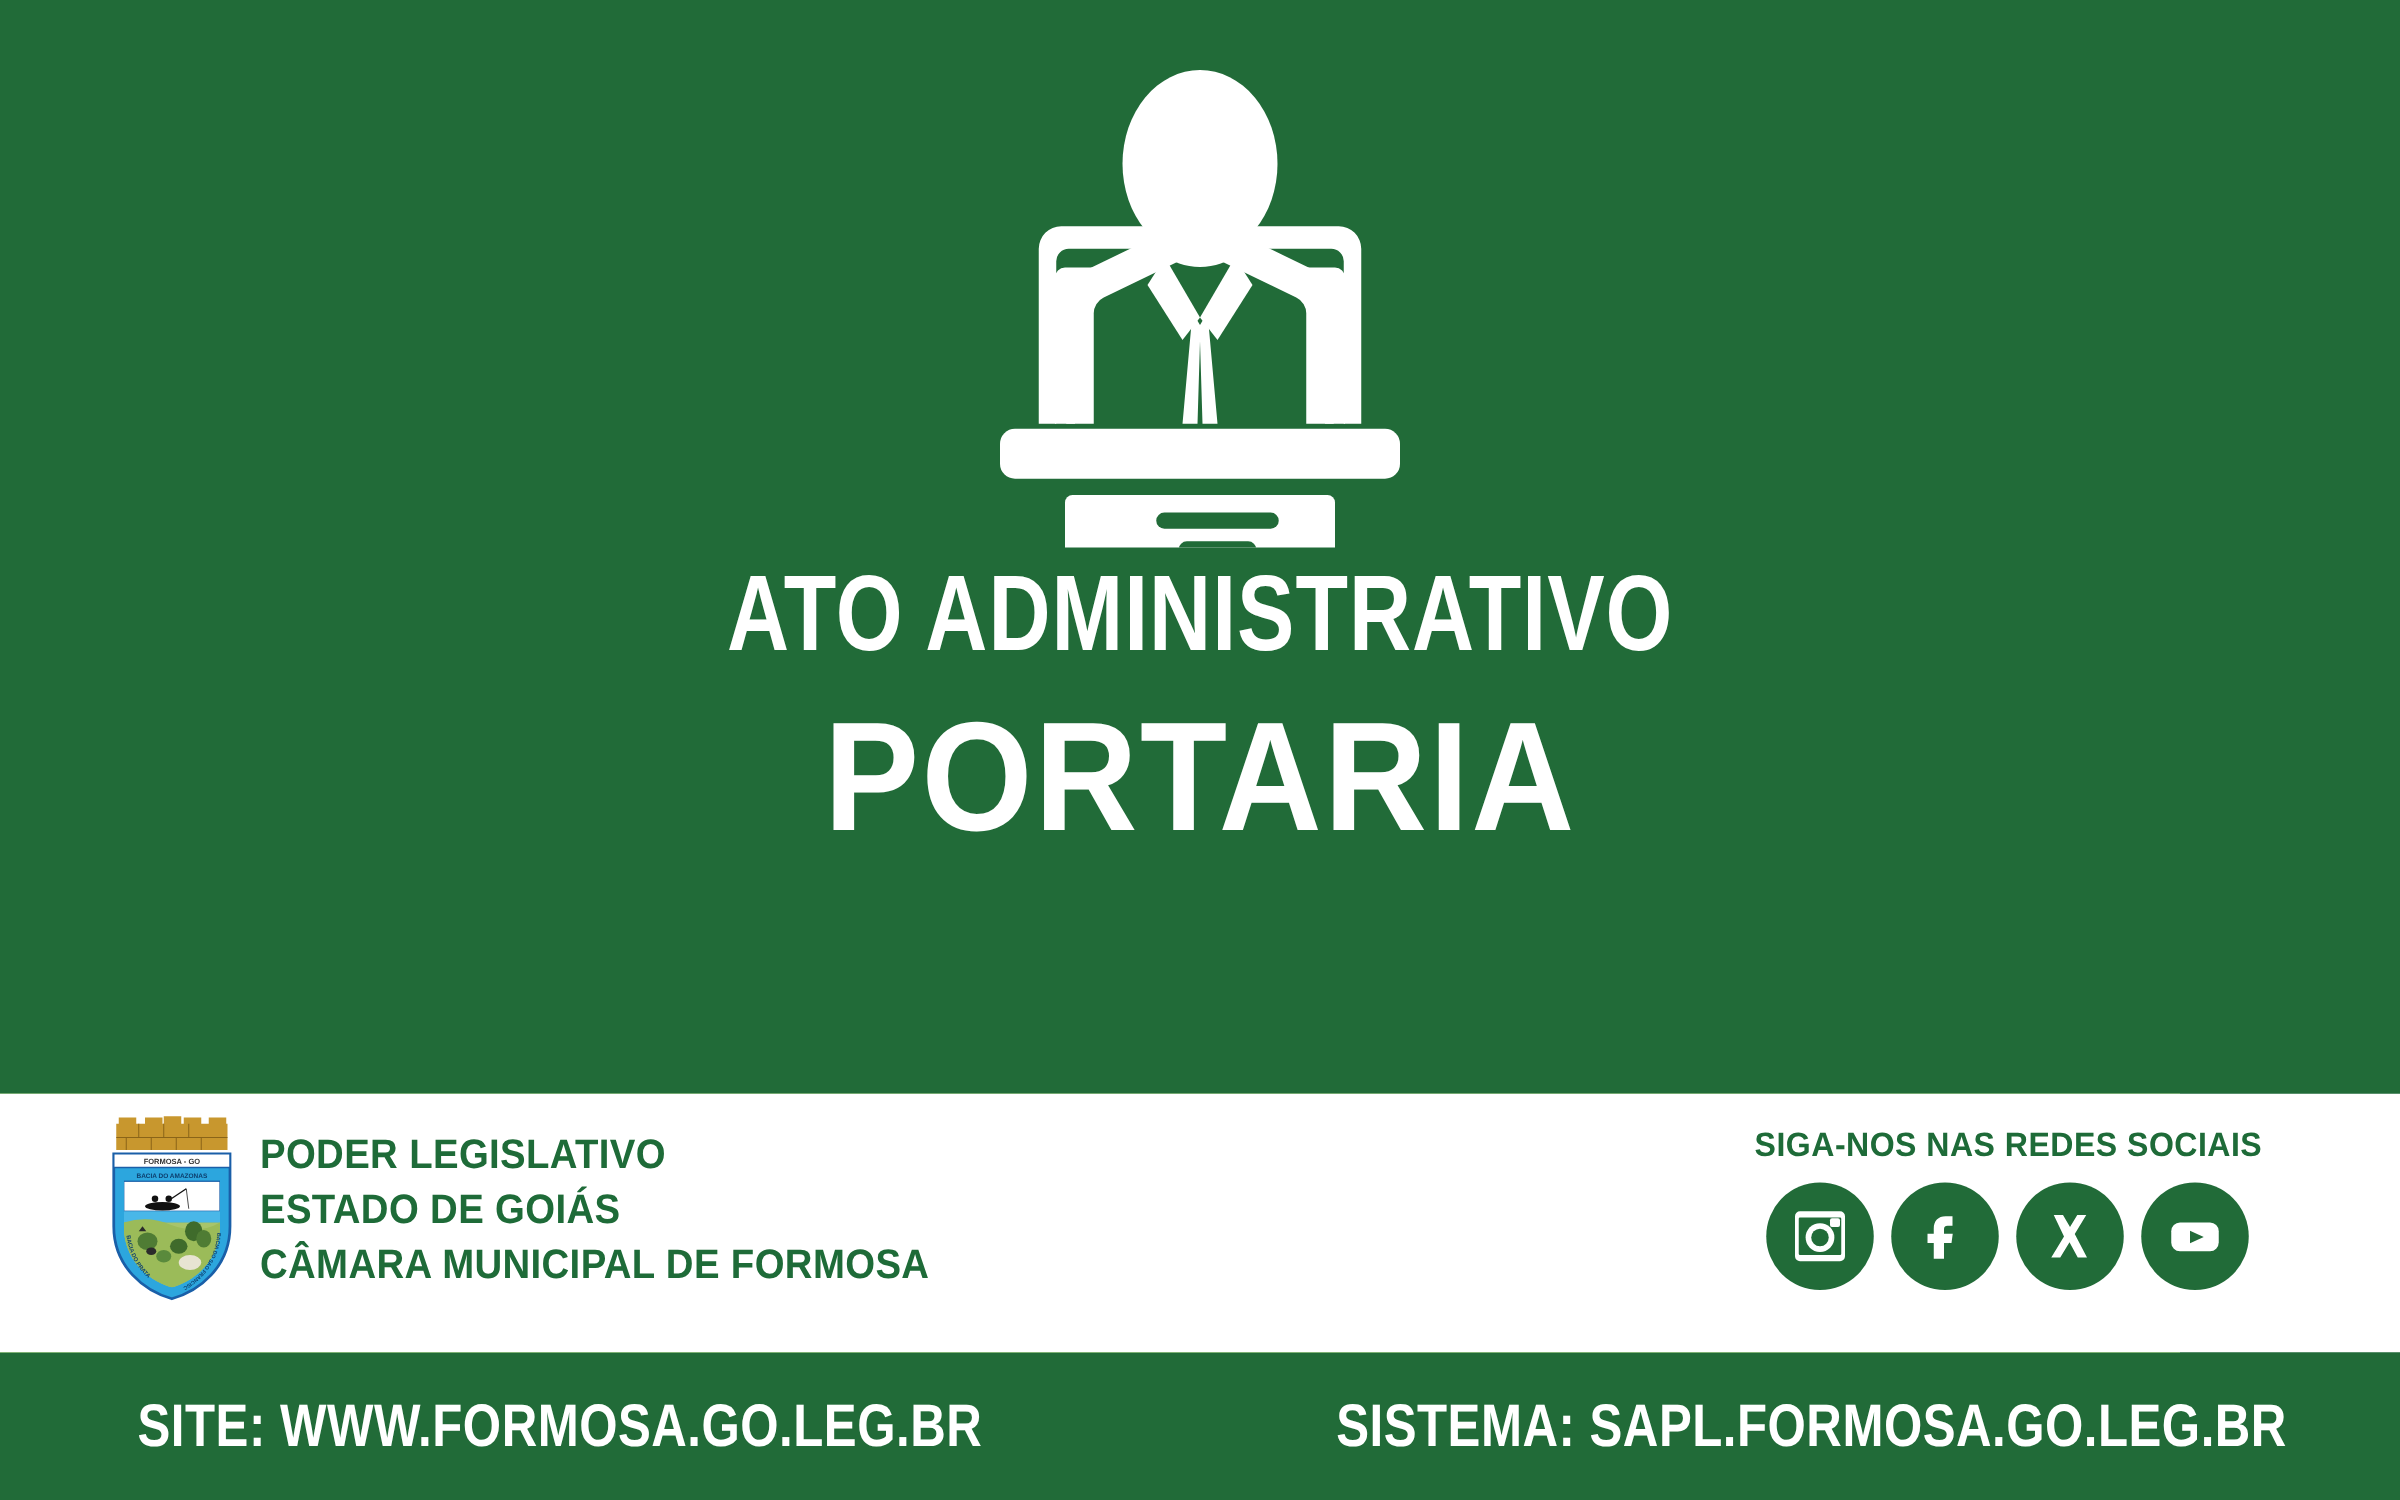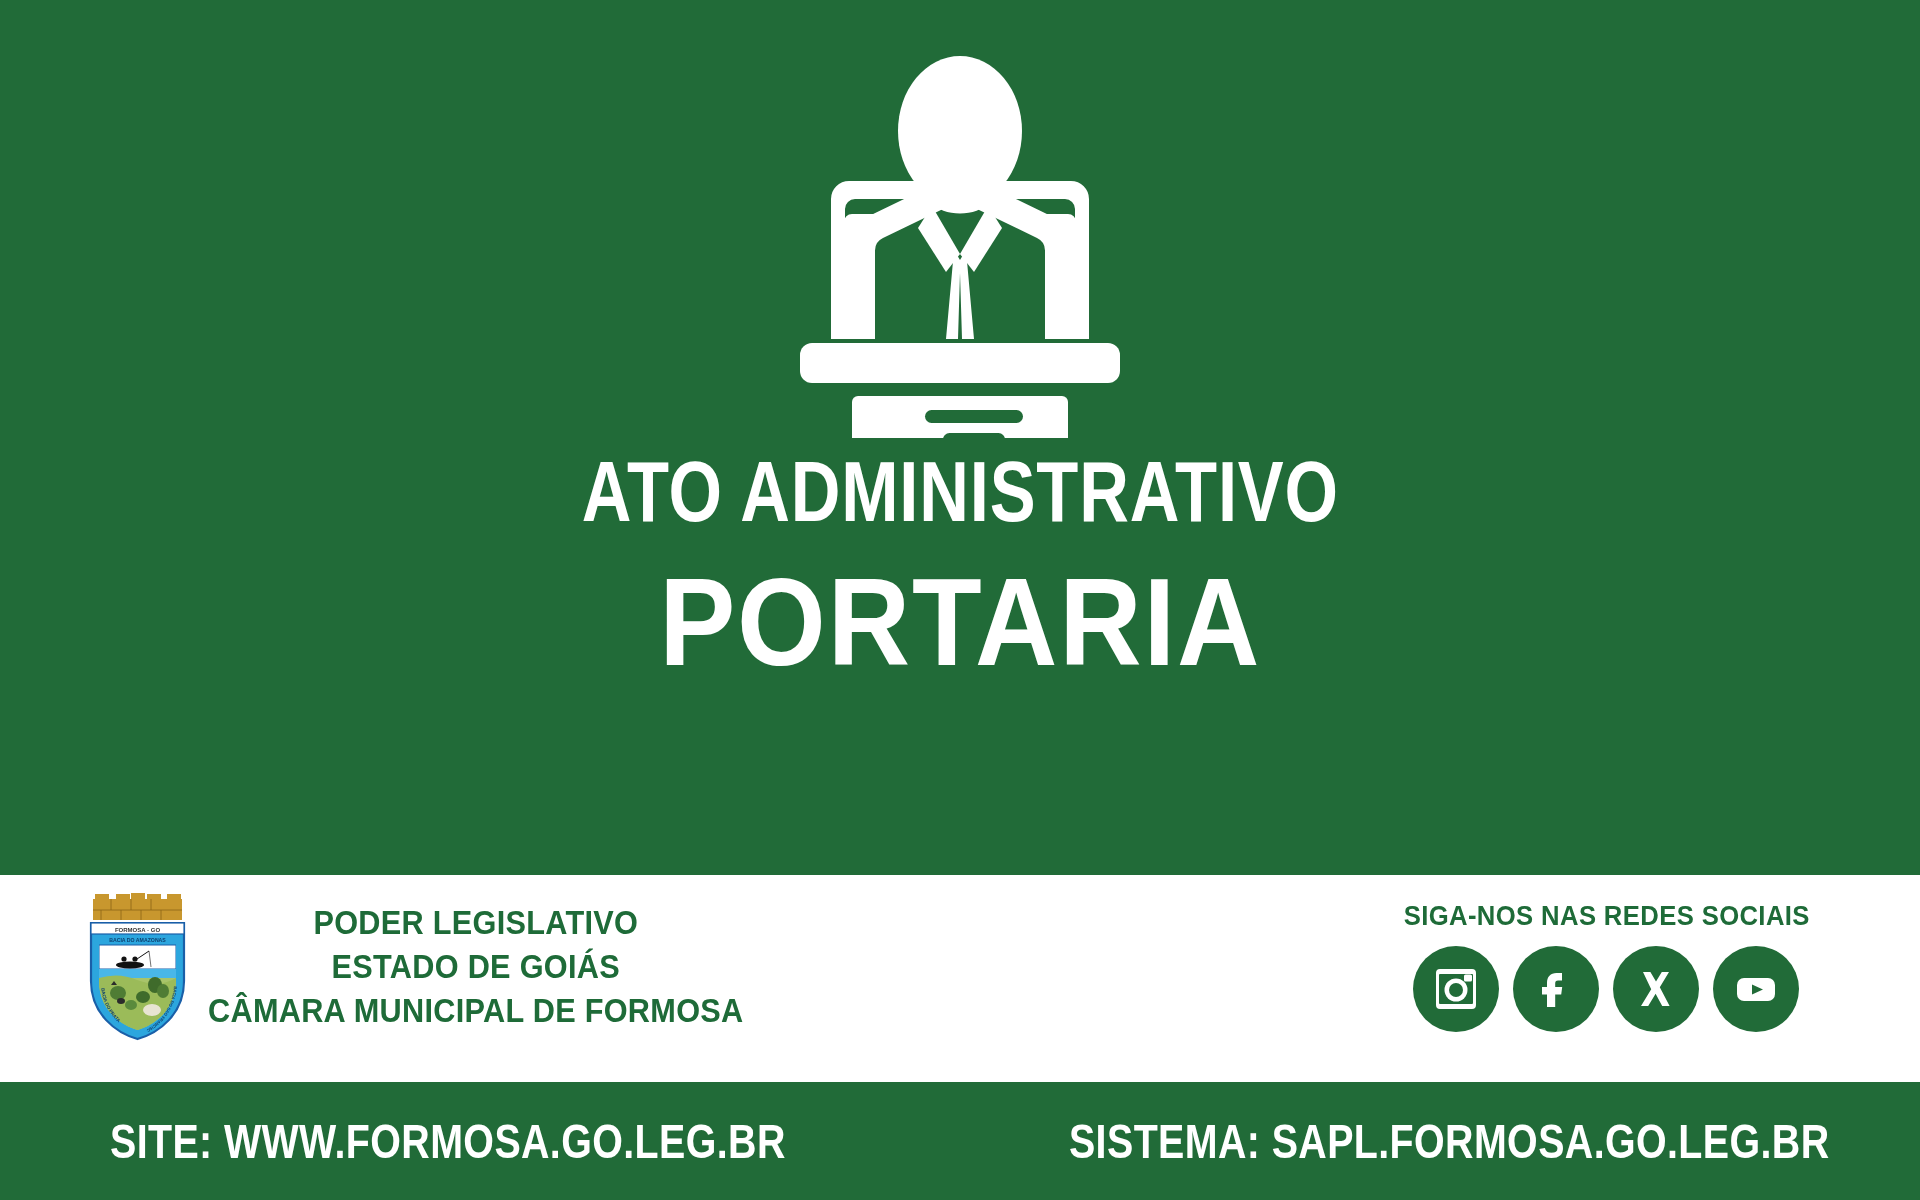--- a/index.html
+++ b/index.html
@@ -6,21 +6,20 @@
   html,body { width:1920px; height:1200px; }
   body {
     font-family:"Liberation Sans", sans-serif;
     background:#216B38;
     overflow:hidden;
   }
   .poster {
     position:relative;
     width:1744px; height:1200px;
     background:#bef264;
-    text-align:center;
   }
 
   
   .hero {
     position:absolute; left:0; top:0;
     width:1920px; height:875px;
     background:#216B38;
     display:flex; flex-direction:column;
     align-items:center; justify-content:flex-start;
   }

